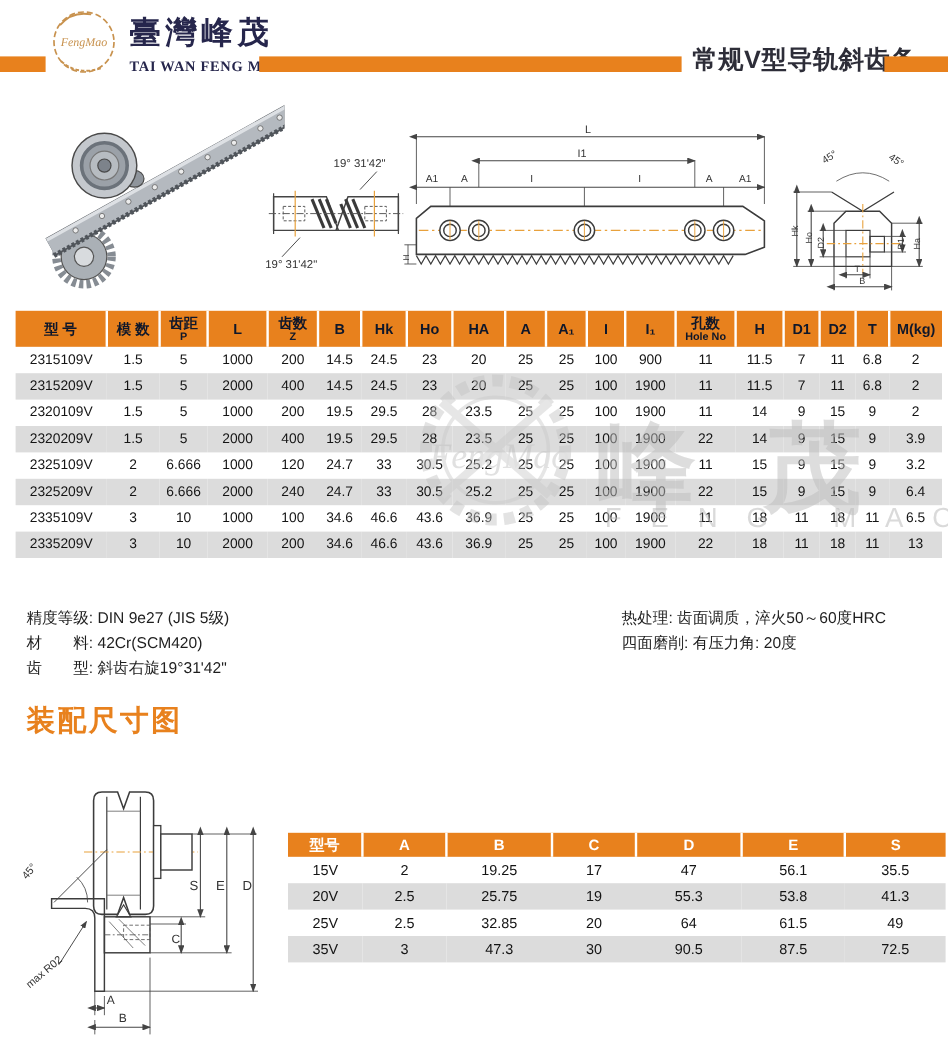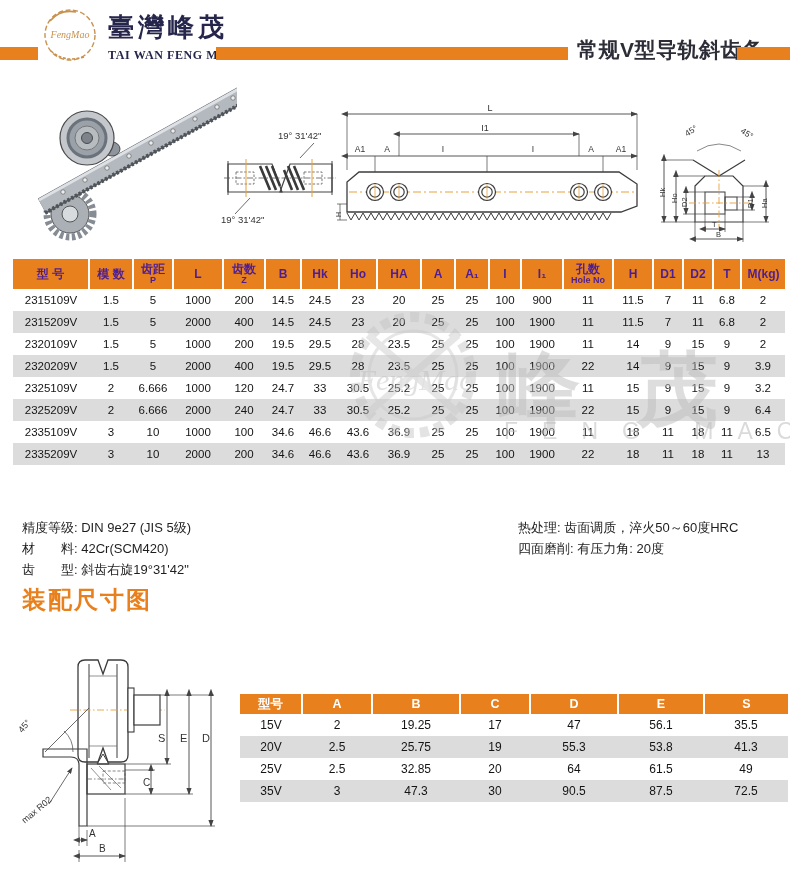--- a/index.html
+++ b/index.html
@@ -25,34 +25,34 @@
   .brand-en{font-family:"Liberation Serif","DejaVu Serif",serif;font-weight:bold;
             font-size:12px;letter-spacing:.6px;color:var(--brand-navy);margin-top:3px;}
   .page-title{position:absolute;left:577px;top:36px;font-size:21px;font-weight:bold;
               color:#2d2d38;letter-spacing:.5px;white-space:nowrap;}
   
   .dwg{position:absolute;}
   .dwg text{font-family:"Liberation Sans",sans-serif;fill:#333;}
   
   table{border-collapse:collapse;table-layout:fixed;}
   .spec-table{position:absolute;left:13px;top:259px;width:772px;font-size:11.5px;}
-  .spec-table th{background:var(--accent-orange);color:#4c1d95;font-size:12px;font-weight:bold;
+  .spec-table th{background:var(--accent-orange);color:#0f172a;font-size:12px;font-weight:bold;
                  height:30px;border-right:2px solid #fff;vertical-align:middle;padding:0;line-height:1.05;}
   .spec-table th:last-child{border-right:none;}
   .spec-table th .sub{font-size:9px;font-weight:bold;}
   .spec-table td{height:22px;text-align:center;color:#141414;padding:0;}
   .spec-table tbody tr:nth-child(even){background:var(--stripe-gray);}
   .asm-table{position:absolute;left:240px;top:694px;width:548px;font-size:12px;}
   .asm-table th{background:var(--accent-orange);color:#fff;font-size:12.5px;font-weight:bold;
                 height:20px;border-right:2px solid #fff;vertical-align:middle;padding:0;}
   .asm-table th:last-child{border-right:none;}
   .asm-table td{height:22px;text-align:center;color:#141414;padding:0;}
   .asm-table tbody tr:nth-child(even){background:var(--stripe-gray);}
   
-  .specs{position:absolute;top:517px;font-size:13px;line-height:21px;color:#1e1e1e;white-space:nowrap;}
+  .specs{position:absolute;top:504px;font-size:13px;line-height:21px;color:#1e1e1e;white-space:nowrap;}
   .specs-1{left:22px;} .specs-2{left:288px;} .specs-3{left:518px;}
   .section-title{position:absolute;left:22px;top:584px;font-size:24px;font-weight:bold;
                  color:var(--accent-orange);letter-spacing:2px;}
   
   .wm{position:absolute;pointer-events:none;color:#bdbdbd;}
   .wm-gear{left:318px;top:295px;opacity:.45;}
   .wm-cn{left:498px;top:336px;font-size:82px;font-weight:bold;letter-spacing:56px;
          font-family:"Liberation Serif","DejaVu Serif",serif;opacity:.5;white-space:nowrap;}
   .wm-en{left:504px;top:418px;font-size:23px;letter-spacing:24px;opacity:.55;white-space:nowrap;}
 </style>

